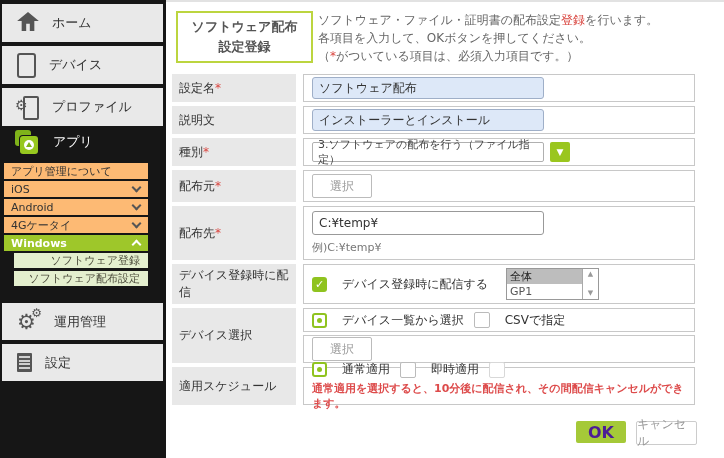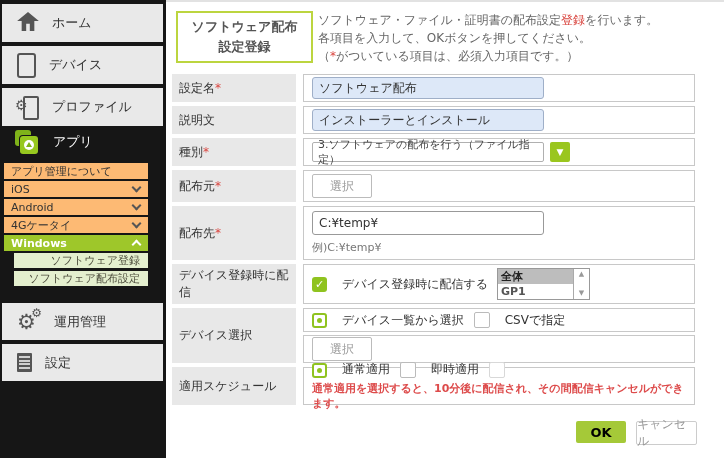--- a/index.html
+++ b/index.html
@@ -67,32 +67,32 @@
   .cb-checked{width:15px;height:15px;background:#8fc31f;border-radius:3px;color:#fff;font-size:11px;
               font-weight:bold;display:flex;align-items:center;justify-content:center;flex:none;cursor:pointer;}
   .cb-empty{width:14px;height:14px;background:#fff;border:1px solid #bbb;border-radius:2px;flex:none;cursor:pointer;}
   .cb-empty.disabled{border-color:#d8d8d8;cursor:default;}
   .radio-sq{width:15px;height:15px;border:2px solid #8fc31f;border-radius:3px;background:#fff;
             display:flex;align-items:center;justify-content:center;box-sizing:border-box;flex:none;cursor:pointer;}
   .radio-dot{width:5px;height:5px;border-radius:50%;background:#8fc31f;}
   .opt-label{font-size:12px;color:#333;margin:0 10px 0 15px;}
   .opt-label.disabled{color:#b5b5b5;}
 
-  .listbox{display:flex;width:93px;height:32px;border:1px solid #999;box-sizing:border-box;margin-left:9px;background:#fff;font-weight:bold;}
+  .listbox{display:flex;width:93px;height:32px;border:1px solid #999;box-sizing:border-box;margin-left:18px;background:#fff;}
   .lb-items{flex:1;display:flex;flex-direction:column;}
   .lb-item{height:15px;font-size:11px;color:#555;display:flex;align-items:center;padding-left:3px;}
   .lb-item.selected{background:#bdbdbd;color:#222;}
   .lb-scroll{width:15px;border-left:1px solid #aaa;display:flex;flex-direction:column;
              align-items:center;justify-content:space-between;padding:2px 0;cursor:pointer;}
   .lb-arrow{font-size:7px;color:#999;line-height:1;}
 
   .note{font-size:11px;font-weight:bold;color:#dd4b4b;margin-top:3px;}
 
   .btn-ok{position:absolute;left:410px;top:419px;width:50px;height:22px;background:#a5c938;border:none;
-          border-radius:2px;color:#000000;font-weight:bold;font-size:13px;display:flex;align-items:center;
+          border-radius:2px;color:#4c1d95;font-weight:bold;font-size:16px;display:flex;align-items:center;
           justify-content:center;cursor:pointer;}
   .btn-cancel{position:absolute;left:470px;top:419px;width:59px;height:22px;background:#fff;
               border:1px solid #ccc;border-radius:2px;color:#999;font-size:12px;display:flex;
               align-items:center;justify-content:center;cursor:pointer;}
 </style>
 </head>
 <body>
 
 <div class="stage">
 
@@ -268,21 +268,21 @@
       <span class="opt-label">CSVで指定</span>
     </div>
     <div class="cell" style="top:333px;height:28px;">
       <div class="btn-sel">選択</div>
     </div>
 
     <div class="lbl" style="top:365px;height:38px;">
       <span>適用スケジュール</span>
     </div>
     <div class="cell" style="top:365px;height:38px;flex-direction:column;align-items:flex-start;justify-content:center;">
-      <div style="display:flex;align-items:flex-end;">
+      <div style="display:flex;align-items:center;">
         <span class="radio-sq">
             <span class="radio-dot"></span>
           </span>
         <span class="opt-label">通常適用</span>
         <span class="cb-empty"></span>
         <span class="opt-label">即時適用</span>
         <span class="cb-empty disabled"></span>
       </div>
       <div class="note">通常適用を選択すると、10分後に配信され、その間配信キャンセルができます。</div>
     </div>

